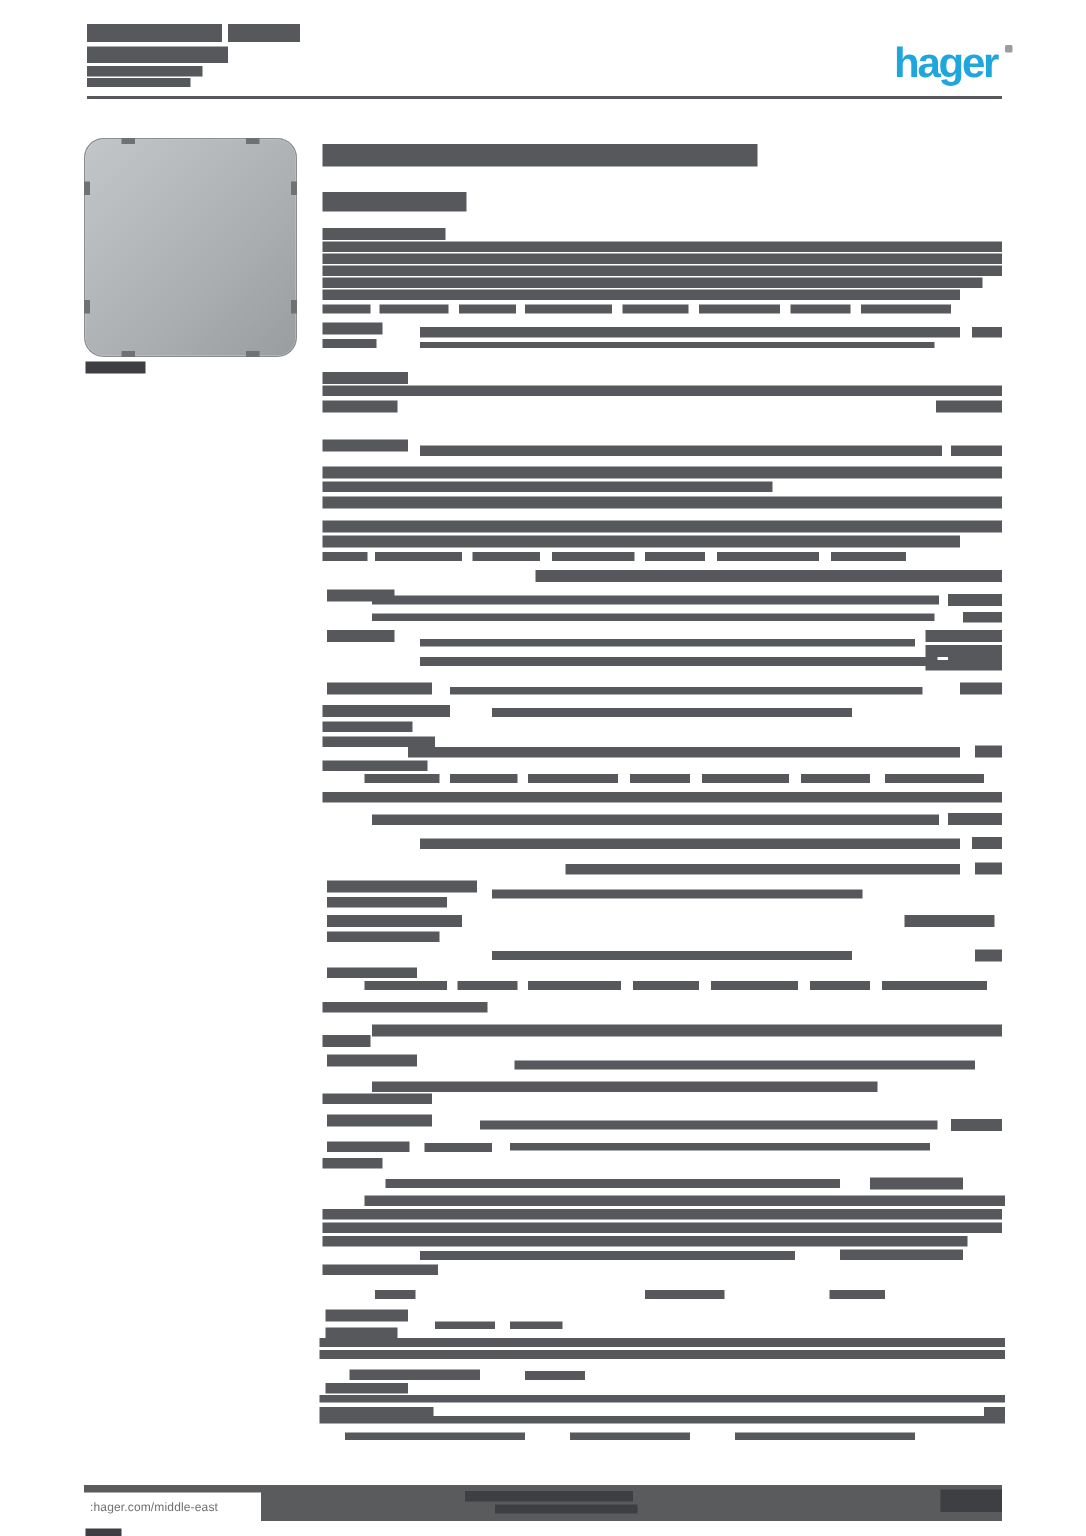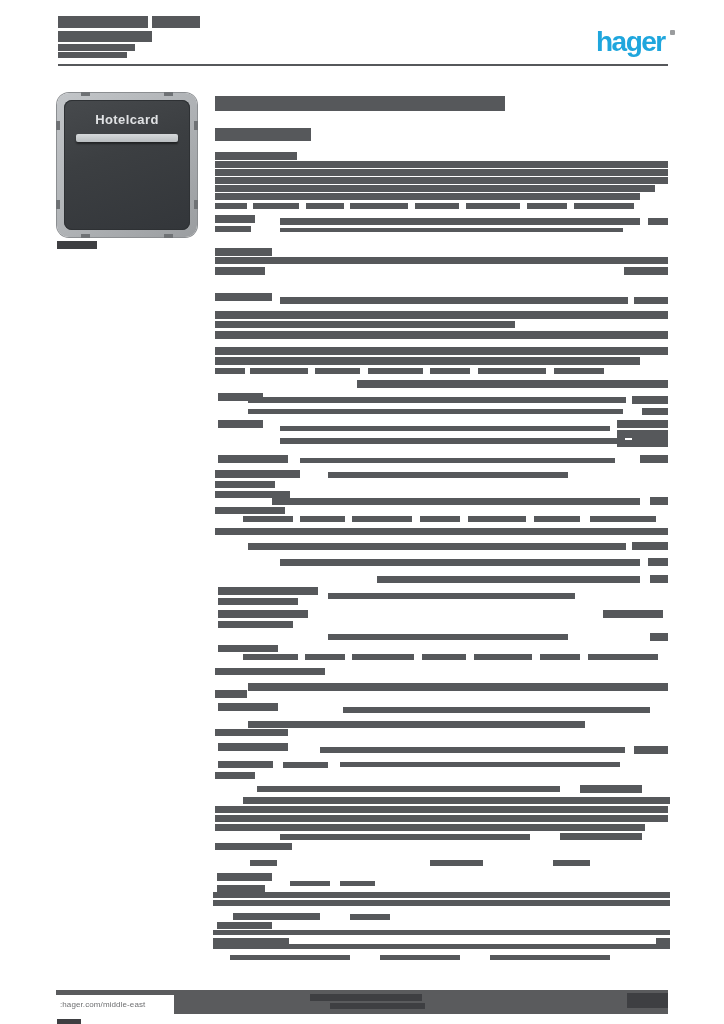--- a/index.html
+++ b/index.html
@@ -69,24 +69,20 @@
 
   <div id="product-image">
     <div class="claw h" style="left:24px;top:-1px;"></div>
     <div class="claw h" style="left:107px;top:-1px;"></div>
     <div class="claw h" style="left:24px;bottom:-1px;"></div>
     <div class="claw h" style="left:107px;bottom:-1px;"></div>
     <div class="claw v" style="left:-1px;top:28px;"></div>
     <div class="claw v" style="left:-1px;top:107px;"></div>
     <div class="claw v" style="right:-1px;top:28px;"></div>
     <div class="claw v" style="right:-1px;top:107px;"></div>
-    <div id="product-face">
-      <div id="product-label">Hotelcard</div>
-      <div id="product-slot"></div>
-    </div>
   </div>
 
   <div id="footer-bar"></div>
   <div id="footer-url-box">
     <span id="footer-url">:hager.com/middle-east</span>
   </div>
 
   <div id="redactions">
       <div class="bar" style="left: 58px; top: 16px; width: 90px; height: 12px; background: rgb(86, 88, 91);"></div>
       <div class="bar" style="left: 152px; top: 16px; width: 48px; height: 12px; background: rgb(86, 88, 91);"></div>

